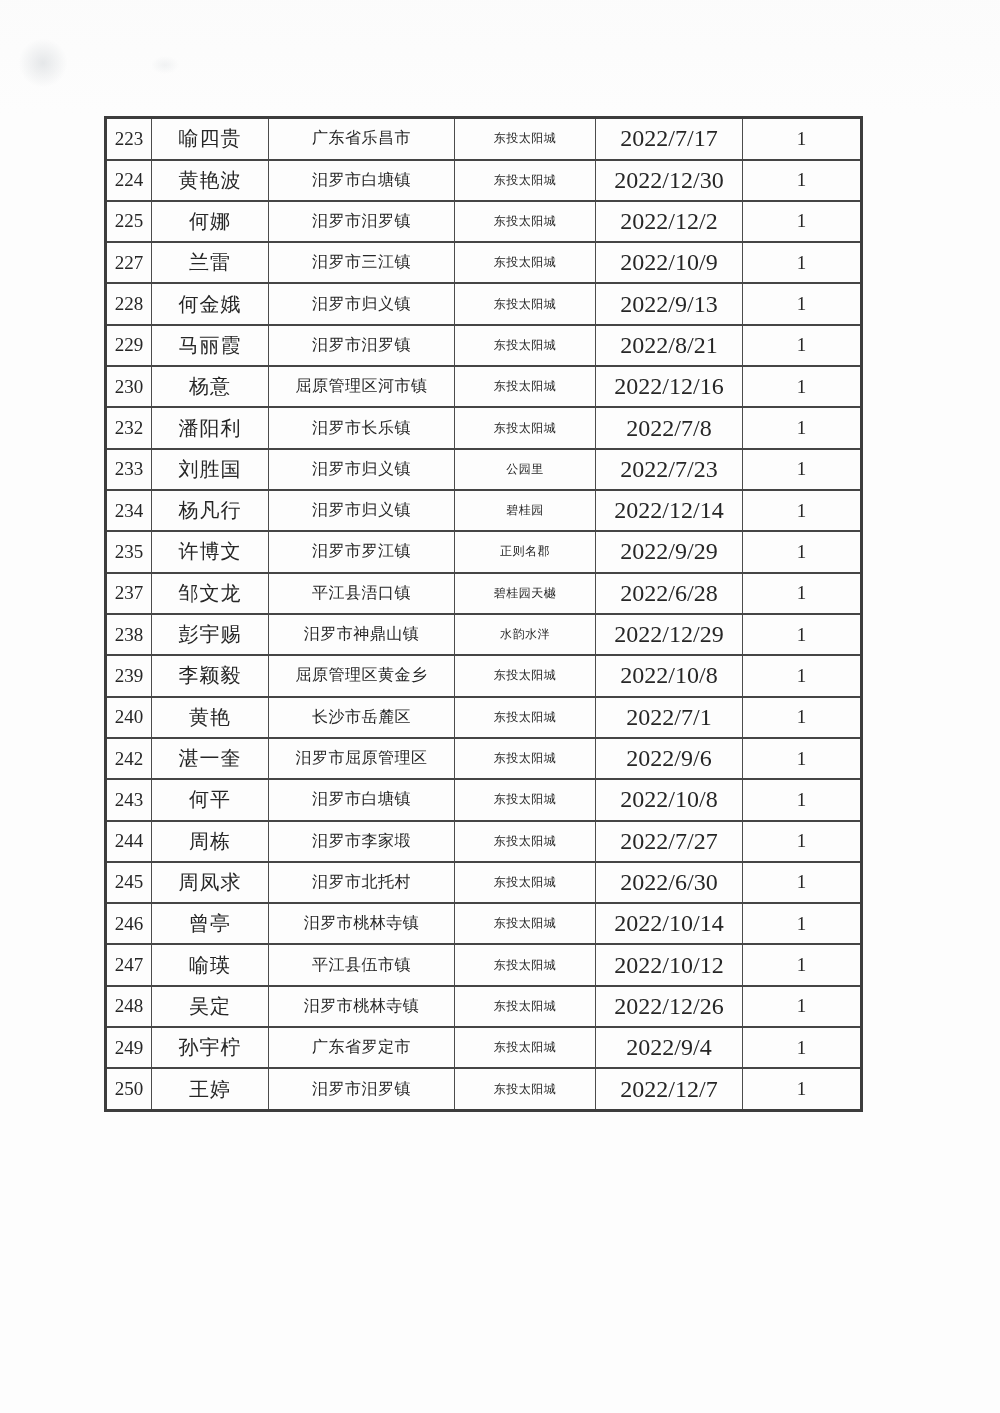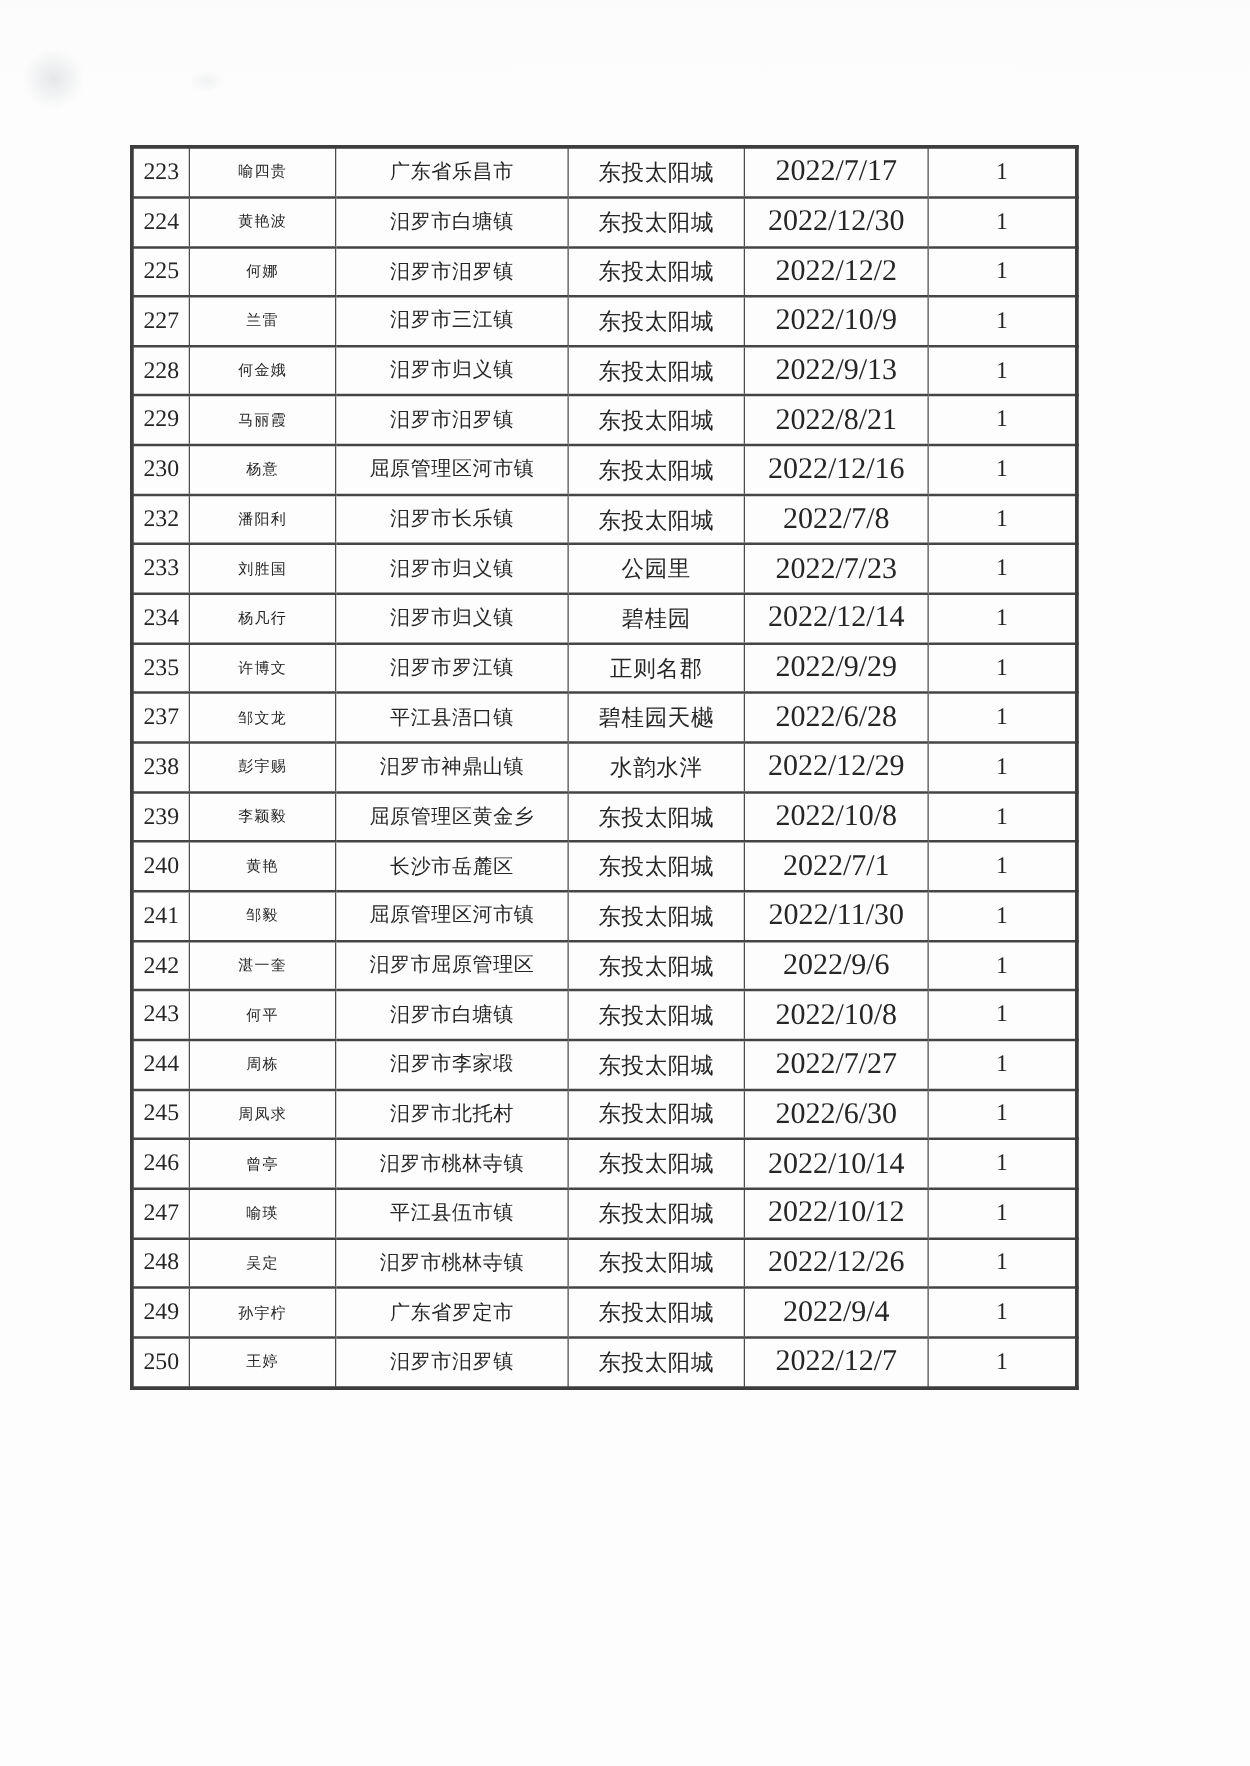--- a/index.html
+++ b/index.html
@@ -56,23 +56,23 @@
     border-bottom: 2px solid #454545;
     border-left: 1.5px solid #4c4c4c;
     border-right: 1.5px solid #4c4c4c;
     text-align: center;
     vertical-align: middle;
     padding: 0;
     overflow: hidden;
     white-space: nowrap;
   }
   td.col-index  { font-size: 19px; }
-  td.col-name   { font-size: 12px; letter-spacing: 1px; }
+  td.col-name   { font-size: 20px; letter-spacing: 1px; }
   td.col-address{ font-size: 16px; letter-spacing: 0.5px; }
-  td.col-community { font-size: 18px; letter-spacing: 0.5px; }
+  td.col-community { font-size: 12px; letter-spacing: 0.5px; }
   td.col-date   { font-size: 24px; }
   td.col-count  { font-size: 19px; }
   col.c-index  { width: 46px;  }
   col.c-name   { width: 117px; }
   col.c-address{ width: 186px; }
   col.c-community { width: 141px; }
   col.c-date   { width: 147px; }
   col.c-count  { width: 119px; }
 </style>
 </head>
@@ -206,28 +206,20 @@
         </tr>
         <tr>
           <td class="col-index">240</td>
           <td class="col-name">黄艳</td>
           <td class="col-address">长沙市岳麓区</td>
           <td class="col-community">东投太阳城</td>
           <td class="col-date">2022/7/1</td>
           <td class="col-count">1</td>
         </tr>
         <tr>
-          <td class="col-index">241</td>
-          <td class="col-name">邹毅</td>
-          <td class="col-address">屈原管理区河市镇</td>
-          <td class="col-community">东投太阳城</td>
-          <td class="col-date">2022/11/30</td>
-          <td class="col-count">1</td>
-        </tr>
-        <tr>
           <td class="col-index">242</td>
           <td class="col-name">湛一奎</td>
           <td class="col-address">汨罗市屈原管理区</td>
           <td class="col-community">东投太阳城</td>
           <td class="col-date">2022/9/6</td>
           <td class="col-count">1</td>
         </tr>
         <tr>
           <td class="col-index">243</td>
           <td class="col-name">何平</td>

